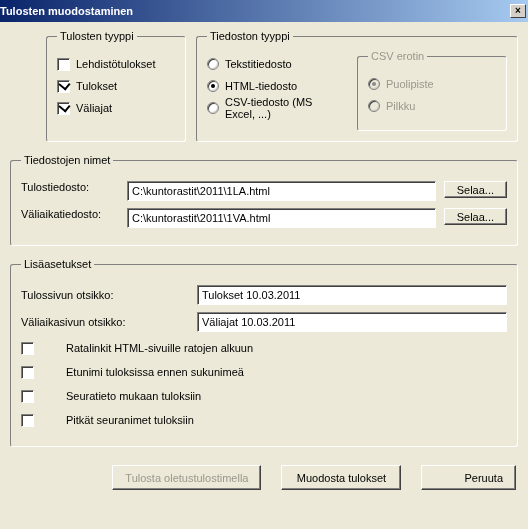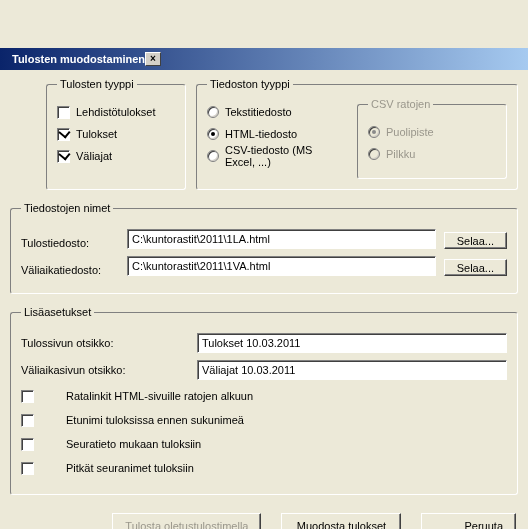--- a/index.html
+++ b/index.html
@@ -12,25 +12,24 @@
     width: 528px;
     height: 529px;
     overflow: hidden;
   }
   .titlebar {
     height: 22px;
     background: linear-gradient(to right, #0a246a, #a6caf0);
     color: #fff;
     display: flex;
     align-items: center;
-    justify-content: flex-start;
-    padding: 0 2px 0 12px;
+    justify-content: space-between;
+    padding: 0 2px 0 0;
     font-weight: bold;
     font-size: 11px;
-    margin-top: 48px;
   }
   .titlebar .close {
     width: 16px;
     height: 14px;
     background: #d4d0c8;
     border: 1px solid #fff;
     border-right-color: #404040;
     border-bottom-color: #404040;
     color: #000;
     font-family: Arial, sans-serif;
@@ -113,21 +112,21 @@
     border-radius:50%;
   }
   .disabled, .disabled * { color:#9a978c; }
   .rad.disabled .dot { background:#ece9d8; }
   .rad.disabled.checked .dot::after { background:#8a8a8a; }
   fieldset.disabled > legend { color:#9a978c; }
 
   .files { margin-bottom: 12px; }
   .file-row {
     display:flex;
-    align-items:flex-end;
+    align-items:flex-start;
     gap: 8px;
     margin: 7px 0;
   }
   .file-row .lbl { width: 98px; }
   .txt-input {
     flex:1;
     height: 20px;
     background:#fff;
     border: 1px solid #808080;
     border-right-color:#fff; border-bottom-color:#fff;
@@ -207,21 +206,21 @@
             <span class="dot"></span>
             <span>HTML-tiedosto</span>
           </div>
           <div class="rad">
             <span class="dot"></span>
             <span>CSV-tiedosto (MS Excel, ...)</span>
           </div>
         </div>
         <div class="ftype-right">
           <fieldset class="disabled">
-            <legend>CSV ratojen</legend>
+            <legend>CSV erotin</legend>
             <div class="rad checked disabled">
               <span class="dot"></span>
               <span>Puolipiste</span>
             </div>
             <div class="rad disabled">
               <span class="dot"></span>
               <span>Pilkku</span>
             </div>
           </fieldset>
         </div>

